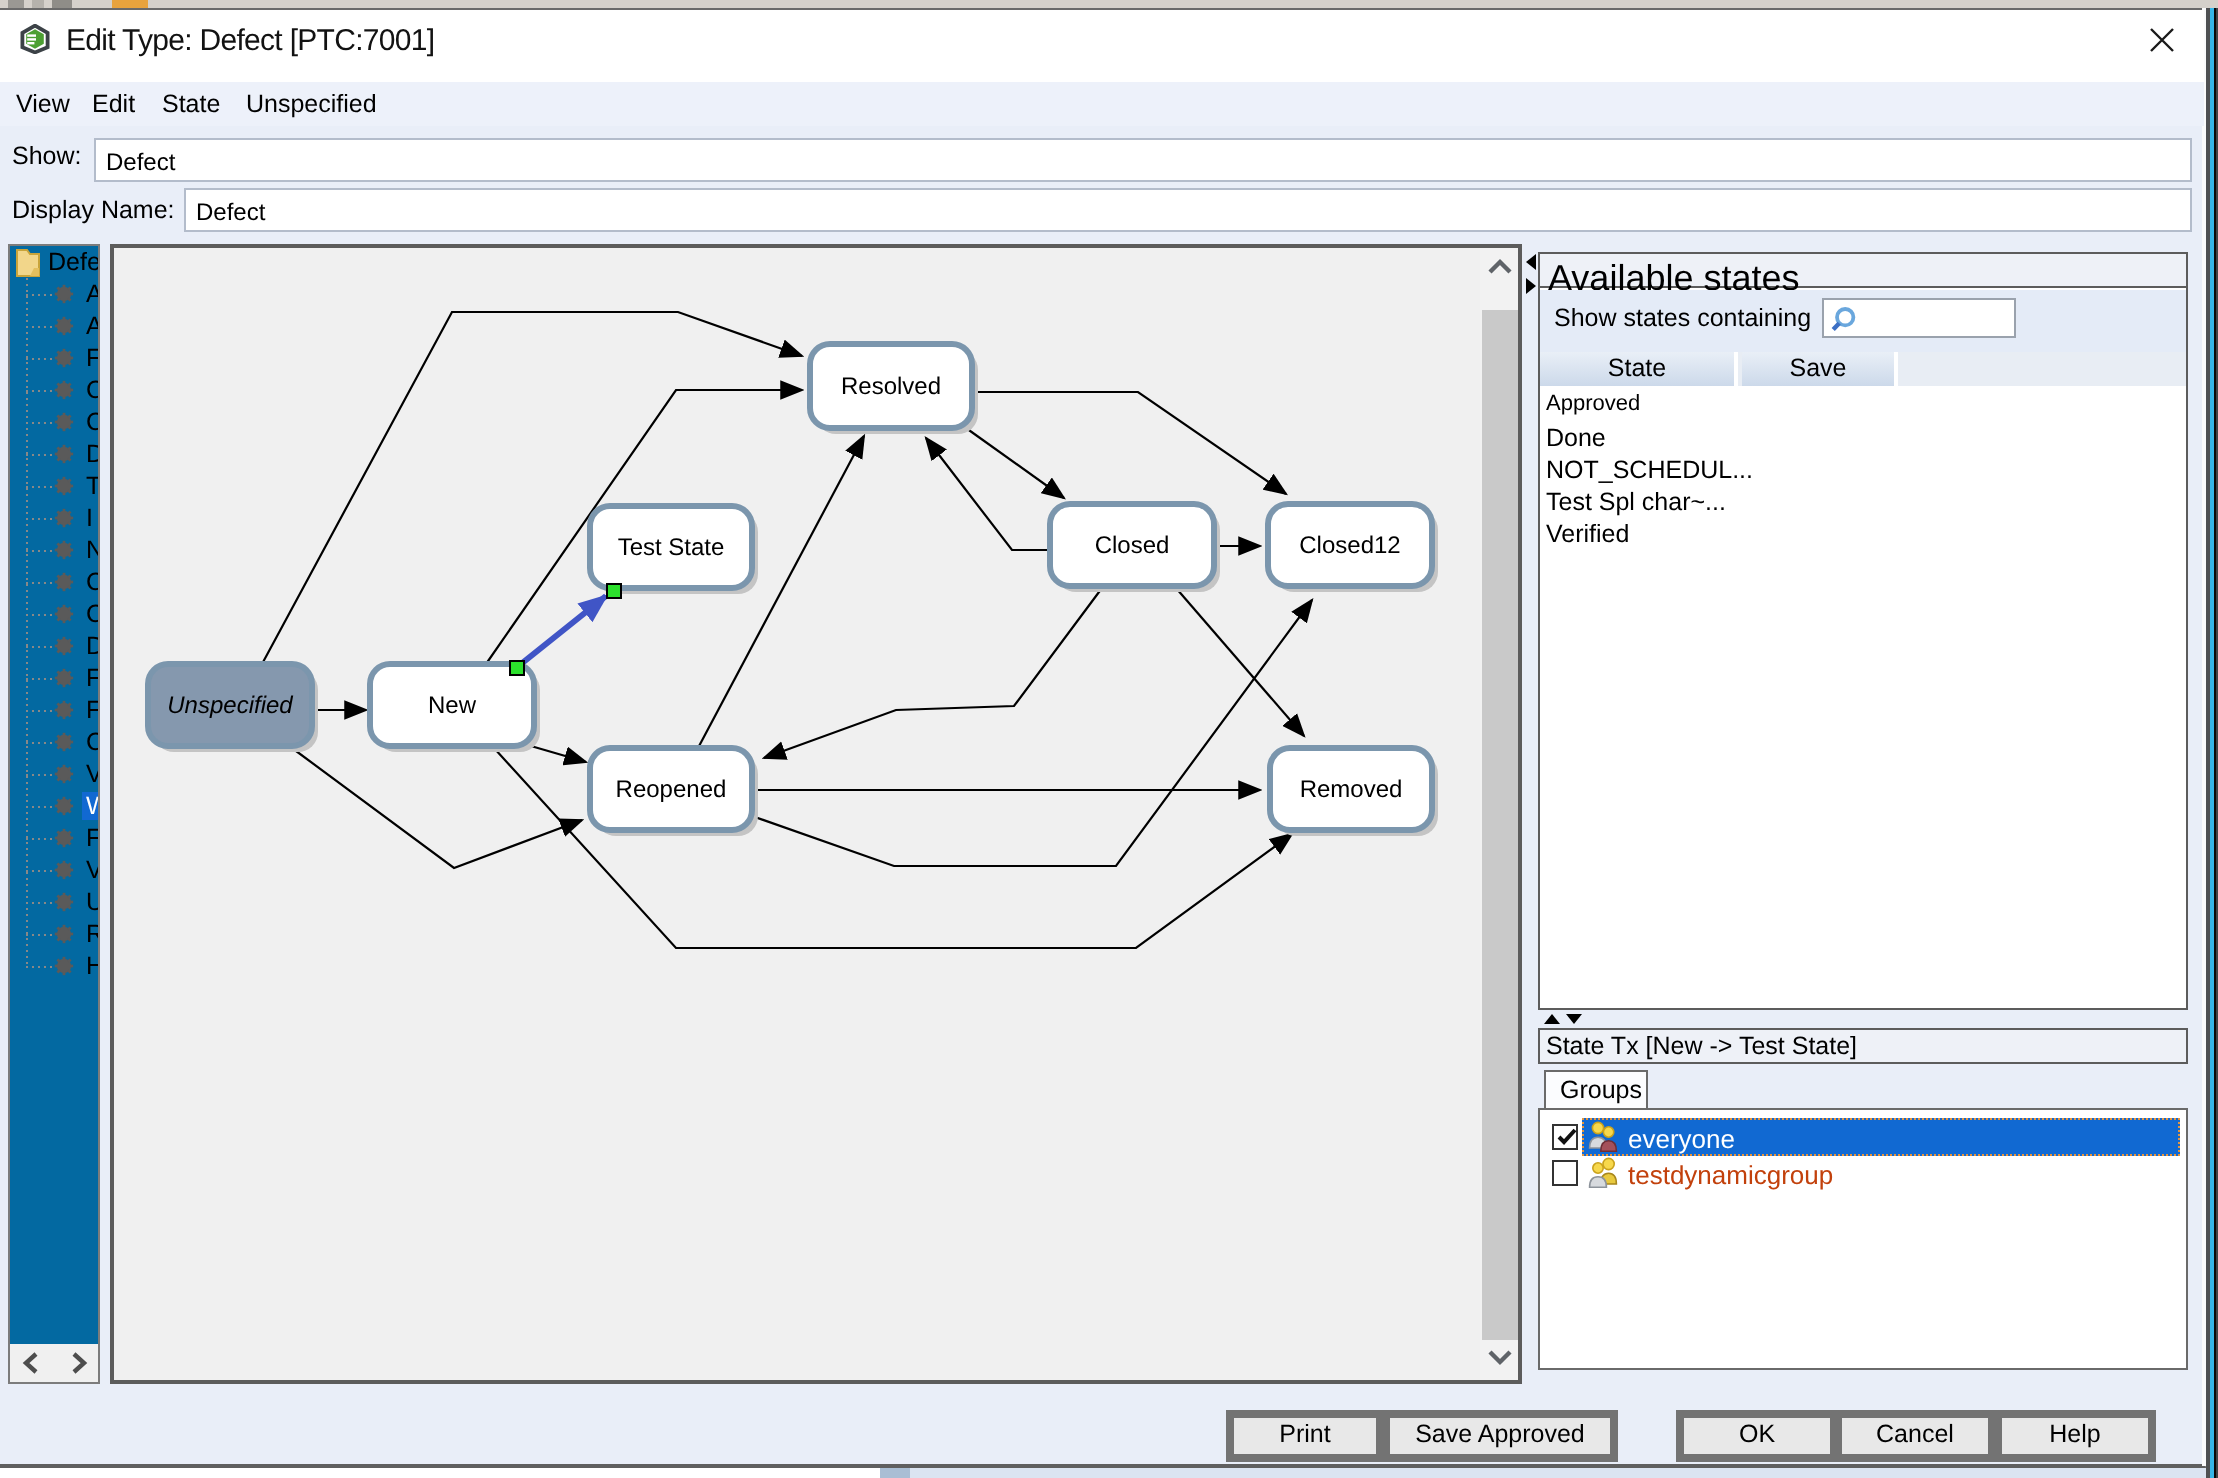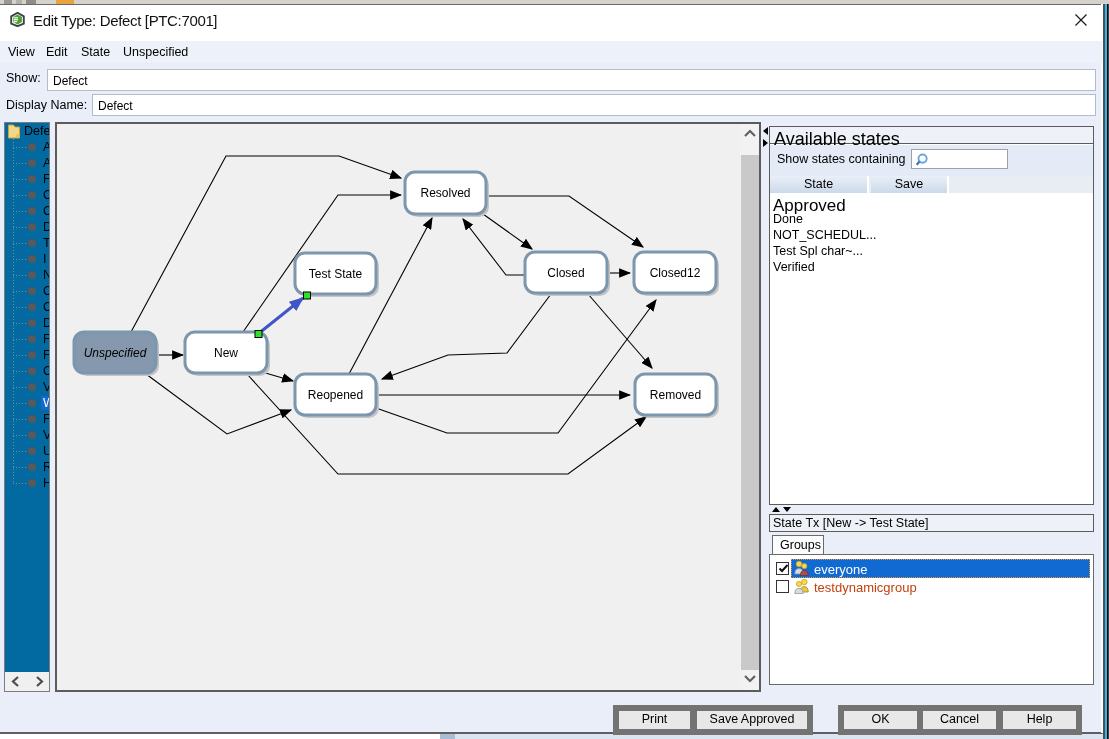--- a/index.html
+++ b/index.html
@@ -1,19 +1,19 @@
 <!DOCTYPE html>
 <html><head>
 <meta charset="utf-8">
 <style>
   html,body{margin:0;padding:0;}
   body{width:1109px;height:739px;position:relative;overflow:hidden;
        font-family:"Liberation Sans",sans-serif;background:#fff;}
   .abs{position:absolute;}
-  .btn{position:absolute;height:18px;background:#e8e8e8;border:6px solid #737373;
+  .btn{position:absolute;height:18px;background:#e8e8e8;border:4px solid #737373;
        font-size:12.5px;color:#000;text-align:center;line-height:17px;}
 </style>
 </head>
 <body>
 
 <div class="abs" style="left:0;top:0;width:1109px;height:5px;background:#d5d1cb;"></div>
 <div class="abs" style="left:4px;top:0;width:8px;height:4px;background:#9a9893;"></div>
 <div class="abs" style="left:16px;top:0;width:6px;height:4px;background:#b5b2ac;"></div>
 <div class="abs" style="left:26px;top:0;width:10px;height:4px;background:#8f8d88;"></div>
 <div class="abs" style="left:56px;top:0;width:18px;height:4px;background:#e8a33d;"></div>
@@ -480,21 +480,21 @@
 <div class="abs" style="left:911px;top:149px;width:97px;height:20px;background:#fff;border:1px solid #9aa2ad;box-sizing:border-box;"></div>
 <svg class="abs" style="left:915px;top:152px;" width="15" height="15" viewBox="0 0 15 15">
   <circle cx="7.6" cy="6.6" r="4.1" fill="none" stroke="#6aa7dd" stroke-width="1.9"></circle>
   <line x1="4.6" y1="9.6" x2="1.6" y2="12.8" stroke="#3b6fc4" stroke-width="2.2"></line>
 </svg>
 
 <div class="abs" style="left:770px;top:176px;width:323px;height:17px;background:#e8edf4;"></div>
 <div class="abs" style="left:770px;top:176px;width:99px;height:17px;background:linear-gradient(#e9eff7,#ccd9ea);border-right:2px solid #fff;box-sizing:border-box;font-size:12.5px;text-align:center;line-height:17px;">State</div>
 <div class="abs" style="left:871px;top:176px;width:78px;height:17px;background:linear-gradient(#e9eff7,#ccd9ea);border-right:2px solid #fff;box-sizing:border-box;font-size:12.5px;text-align:center;line-height:17px;">Save</div>
 
-<div class="abs" style="left:773px;top:196px;font-size:17px;">Approved</div>
+<div class="abs" style="left:773px;top:196px;font-size:11px;">Approved</div>
 <div class="abs" style="left:773px;top:212px;font-size:12.5px;">Done</div>
 <div class="abs" style="left:773px;top:228px;font-size:12.5px;">NOT_SCHEDUL...</div>
 <div class="abs" style="left:773px;top:244px;font-size:12.5px;">Test Spl char~...</div>
 <div class="abs" style="left:773px;top:260px;font-size:12.5px;">Verified</div>
 
 <svg class="abs" style="left:771px;top:506px;" width="22" height="7" viewBox="0 0 22 7">
   <polygon points="1,6 9,6 5,1" fill="#000"></polygon>
   <polygon points="12,1 20,1 16,6" fill="#000"></polygon>
 </svg>
 

